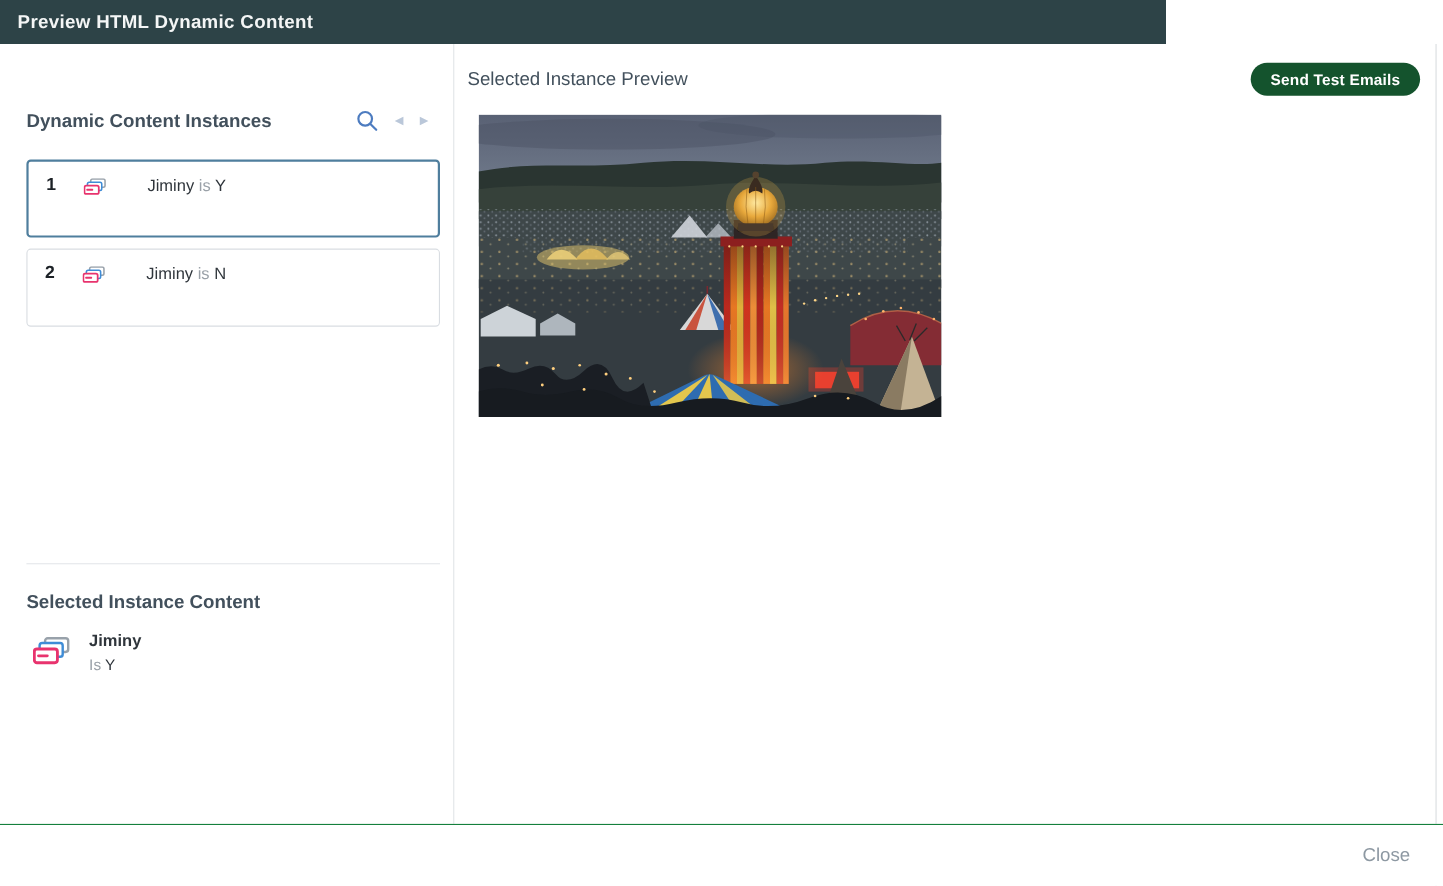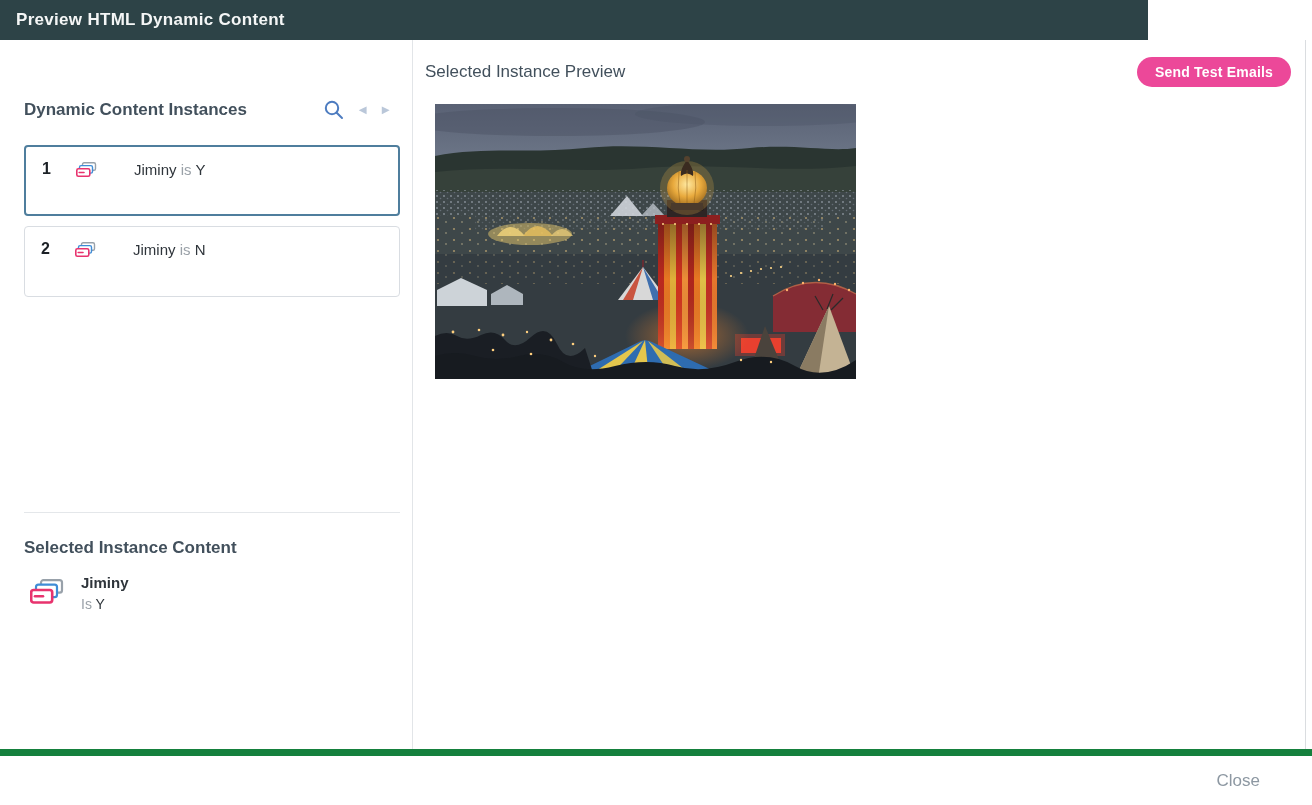--- a/index.html
+++ b/index.html
@@ -1,21 +1,21 @@
 <!DOCTYPE html>
 <html><head>
 <meta charset="utf-8">
 <style>
   * { margin:0; padding:0; box-sizing:border-box; }
   html,body { width:1312px; height:805px; background:#ffffff; overflow:hidden;
     font-family:"Liberation Sans", sans-serif; }
   .stage { position:relative; width:1312px; height:805px; background:#fff; }
 
   
-  .titlebar { position:absolute; left:0; top:0; width:1148px; height:40px;
+  .titlebar { position:absolute; left:0; top:0; width:1060px; height:40px;
     background:#2d4347; display:flex; align-items:center; padding-left:16px; }
   .titlebar-text { color:#f4f6f6; font-size:17px; font-weight:700; letter-spacing:.3px; }
 
   
   .left-panel { position:absolute; left:0; top:40px; width:413px; height:709px;
     border-right:1px solid #e2e5e8; background:#fff; }
   .panel-header { position:absolute; left:24px; top:58px; width:368px;
     display:flex; align-items:center; }
   .panel-title { font-size:17px; font-weight:700; color:#42505c; flex:1; }
   .hdr-icons { display:flex; align-items:center; gap:10px; }
@@ -36,32 +36,32 @@
 
   .values-title { position:absolute; left:24px; top:498px; font-size:17px; font-weight:700; color:#42505c; }
   .value-row { position:absolute; left:30px; top:534px; display:flex; }
   .value-icon { margin-top:5px; margin-right:17px; }
   .value-name { font-size:15px; font-weight:700; color:#2f353b; }
   .value-cond { font-size:14px; margin-top:5px; color:#2f353b; }
 
   
   .preview-title { position:absolute; left:425px; top:62px; font-size:17px; font-weight:400; color:#42505c; }
   .send-test-btn { position:absolute; left:1137px; top:57px; height:30px;
-    background:#ec4899; border:none; border-radius:16px; padding:0 18px;
+    background:#14532d; border:none; border-radius:16px; padding:0 18px;
     color:#ffffff; font-size:14px; font-weight:700; font-family:"Liberation Sans",sans-serif;
     cursor:pointer; letter-spacing:.2px; }
   .preview-image { position:absolute; left:435px; top:104px; width:421px; height:275px; overflow:hidden; }
   .preview-image svg { display:block; }
 
   .right-edge-line { position:absolute; left:1305px; top:40px; width:1px; height:765px; background:#dadde0; }
 
   
   .footer { position:absolute; left:0; top:749px; width:1312px; height:56px;
-    background:#fff; border-top:7px solid #15803d;
-    display:flex; align-items:center; justify-content:flex-end; padding-right:52px; }
+    background:#fff; border-top:1px solid #15803d;
+    display:flex; align-items:center; justify-content:flex-end; padding-right:30px; }
   .close-btn { background:none; border:none; font-family:"Liberation Sans",sans-serif;
     font-size:17px; color:#8d98a2; font-weight:500; cursor:pointer; }
 </style>
 </head>
 <body>
 
 <div class="stage">
 
   <div class="titlebar">
     <span class="titlebar-text">Preview HTML Dynamic Content</span>

